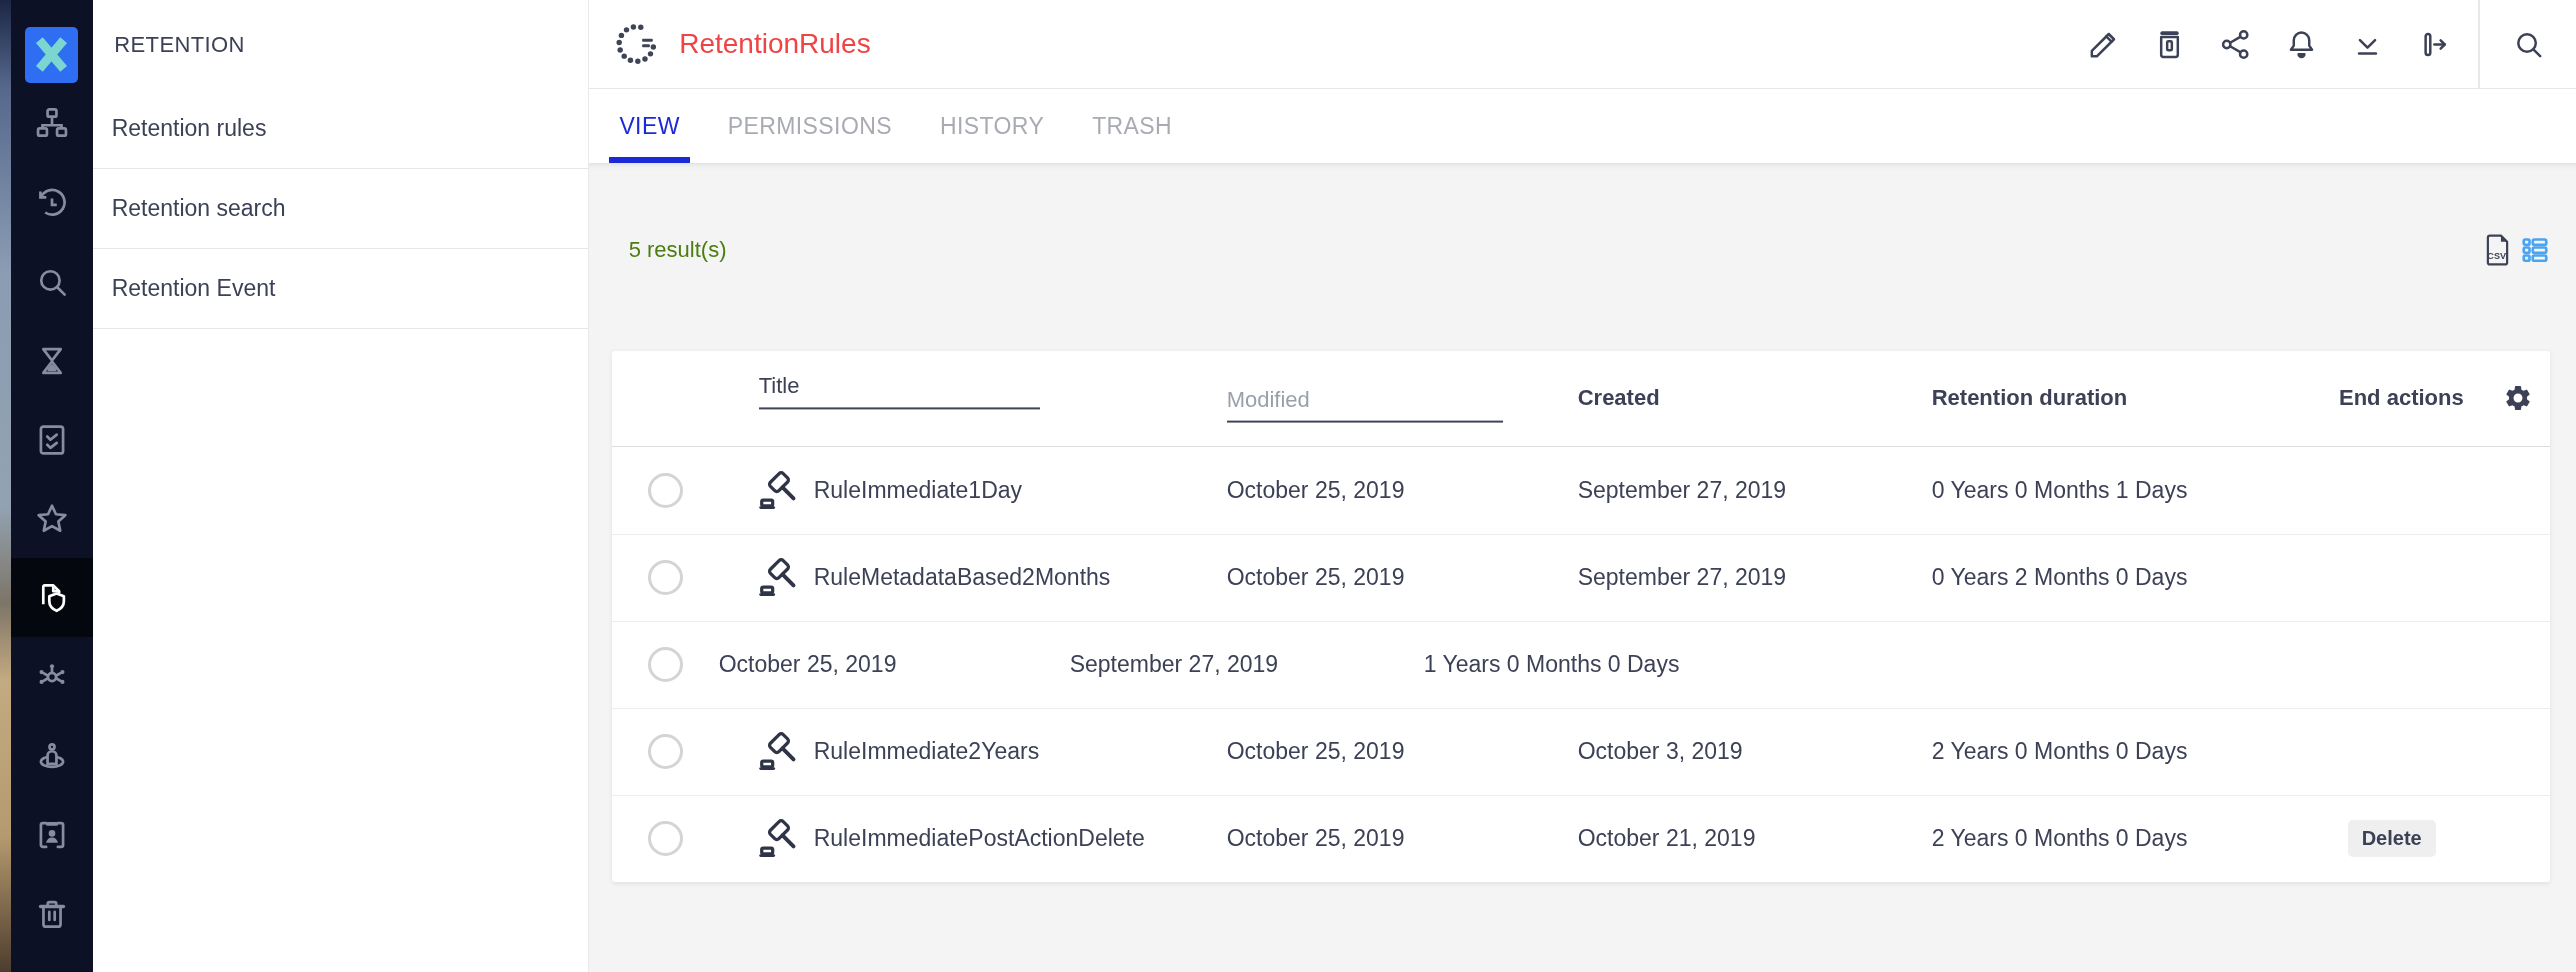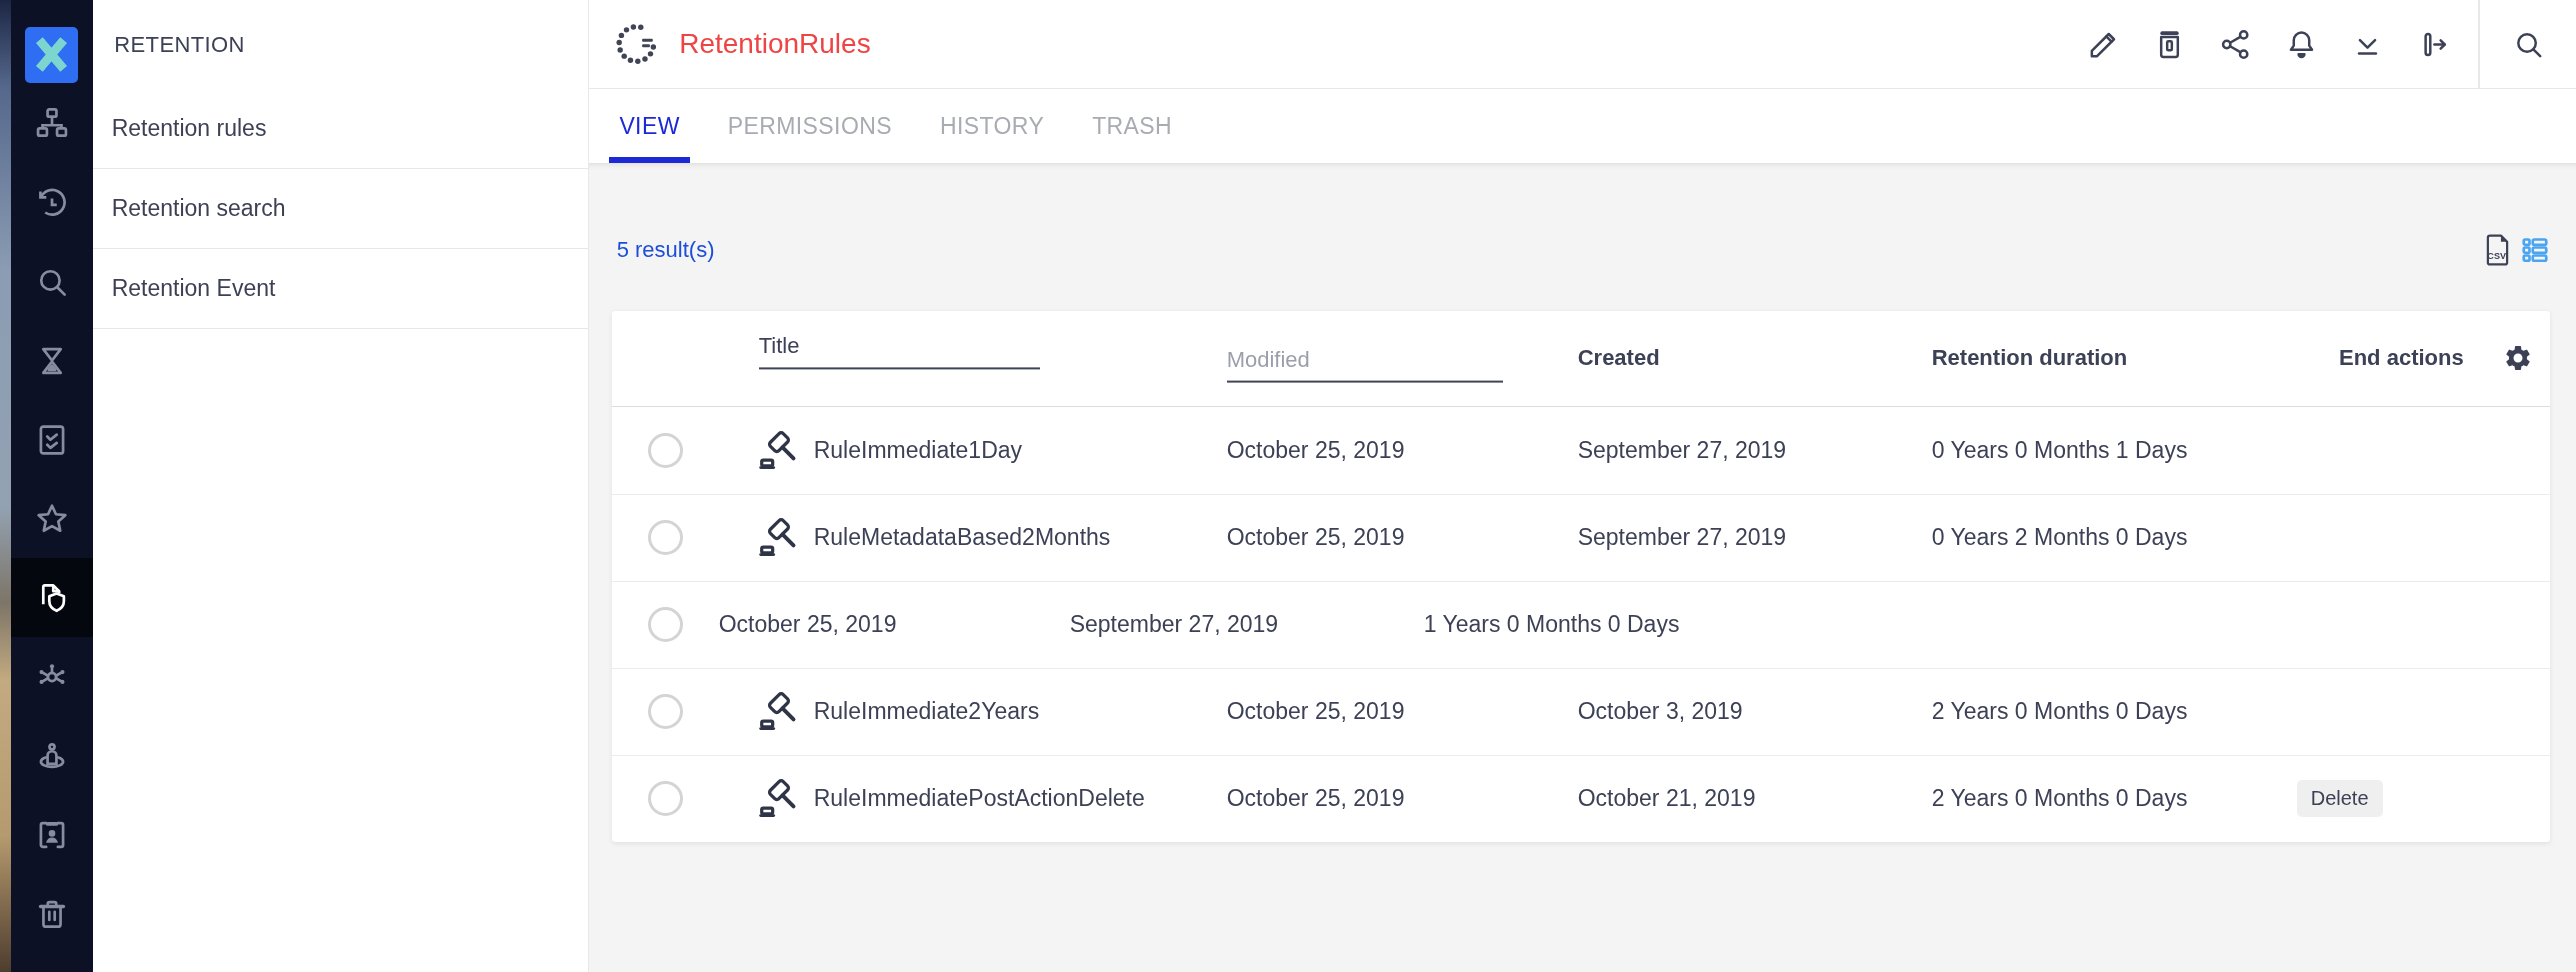--- a/index.html
+++ b/index.html
@@ -59,40 +59,40 @@
              box-shadow:inset 0 7.4px 7.4px -7.4px rgba(0,0,0,.14); min-height:0; }
 
   .details-card { height:83px; background:#fff; border-radius:3.3px;
                   box-shadow:0 1.7px 5px rgba(0,0,0,.08);
                   display:flex; align-items:center; padding:0 28px; cursor:pointer; }
   .details-title { font-size:22px; font-weight:700; letter-spacing:0.8px; color:#3c4156; }
   .details-card svg { width:28px; height:28px; stroke:#3c4156; fill:none; stroke-width:2.2;
                       stroke-linecap:round; stroke-linejoin:round; }
 
   .results-row { height:121px; display:flex; align-items:center; padding-left:5px; }
-  .results-count { font-size:22px; color:#1d4ed8; }
+  .results-count { font-size:22px; color:#4d7c0f;margin-left:12px; }
   .ibtn { background:transparent; border:none; cursor:pointer; display:flex;
           align-items:center; justify-content:center; padding:0; margin-left:6px; }
 
   .table-card { background:#fff; border-radius:3.3px; box-shadow:0 1.7px 5px rgba(0,0,0,.08); }
   .t-head { height:96px; display:flex; align-items:center; border-bottom:1.7px solid #dcdcdc;
-            font-size:22px; font-weight:700; color:#3c4156; }
+            font-size:22px; font-weight:700; color:#3c4156;margin-top:40px; }
   .t-row  { height:87px; display:flex; align-items:center; font-size:23px; color:#3c4156;
             cursor:pointer; }
   .t-row + .t-row { border-top:1.7px solid #ececec; }
 
   .col-sel     { width:107px; display:flex; justify-content:center; flex-shrink:0; }
   .col-title   { width:508px; display:flex; align-items:center; padding-left:40px; flex-shrink:0; }
   .col-mod     { width:351px; flex-shrink:0; }
   .col-created { width:354px; flex-shrink:0; }
   .col-dur     { width:365px; flex-shrink:0; }
   .col-end     { width:190px; display:flex; flex-shrink:0; }
   .col-gear    { flex:1; display:flex; justify-content:center; }
   .t-head .col-end { justify-content:flex-end; padding-right:23px; }
-  .t-row  .col-end { justify-content:flex-start; }
+  .t-row  .col-end { justify-content:center;font-weight:bold; }
 
   .hdr-sort { display:inline-block; border-bottom:2.5px solid #3f4456; padding-bottom:8.3px;
               font-weight:400; cursor:pointer; }
   .hdr-title-wrap { width:281px; transform:translateY(-6.6px); color:#3c4156; }
   .hdr-mod-wrap   { width:276px; transform:translateY(6.6px);  color:#9aa0ab; }
   .hdr-label { cursor:pointer; }
 
   .radio { width:35px; height:35px; border:3.3px solid #d4d4d4; border-radius:50%;
            background:#fff; padding:0; cursor:pointer; }
   .gavel { width:41px; height:41px; margin-right:14px; flex-shrink:0; }

